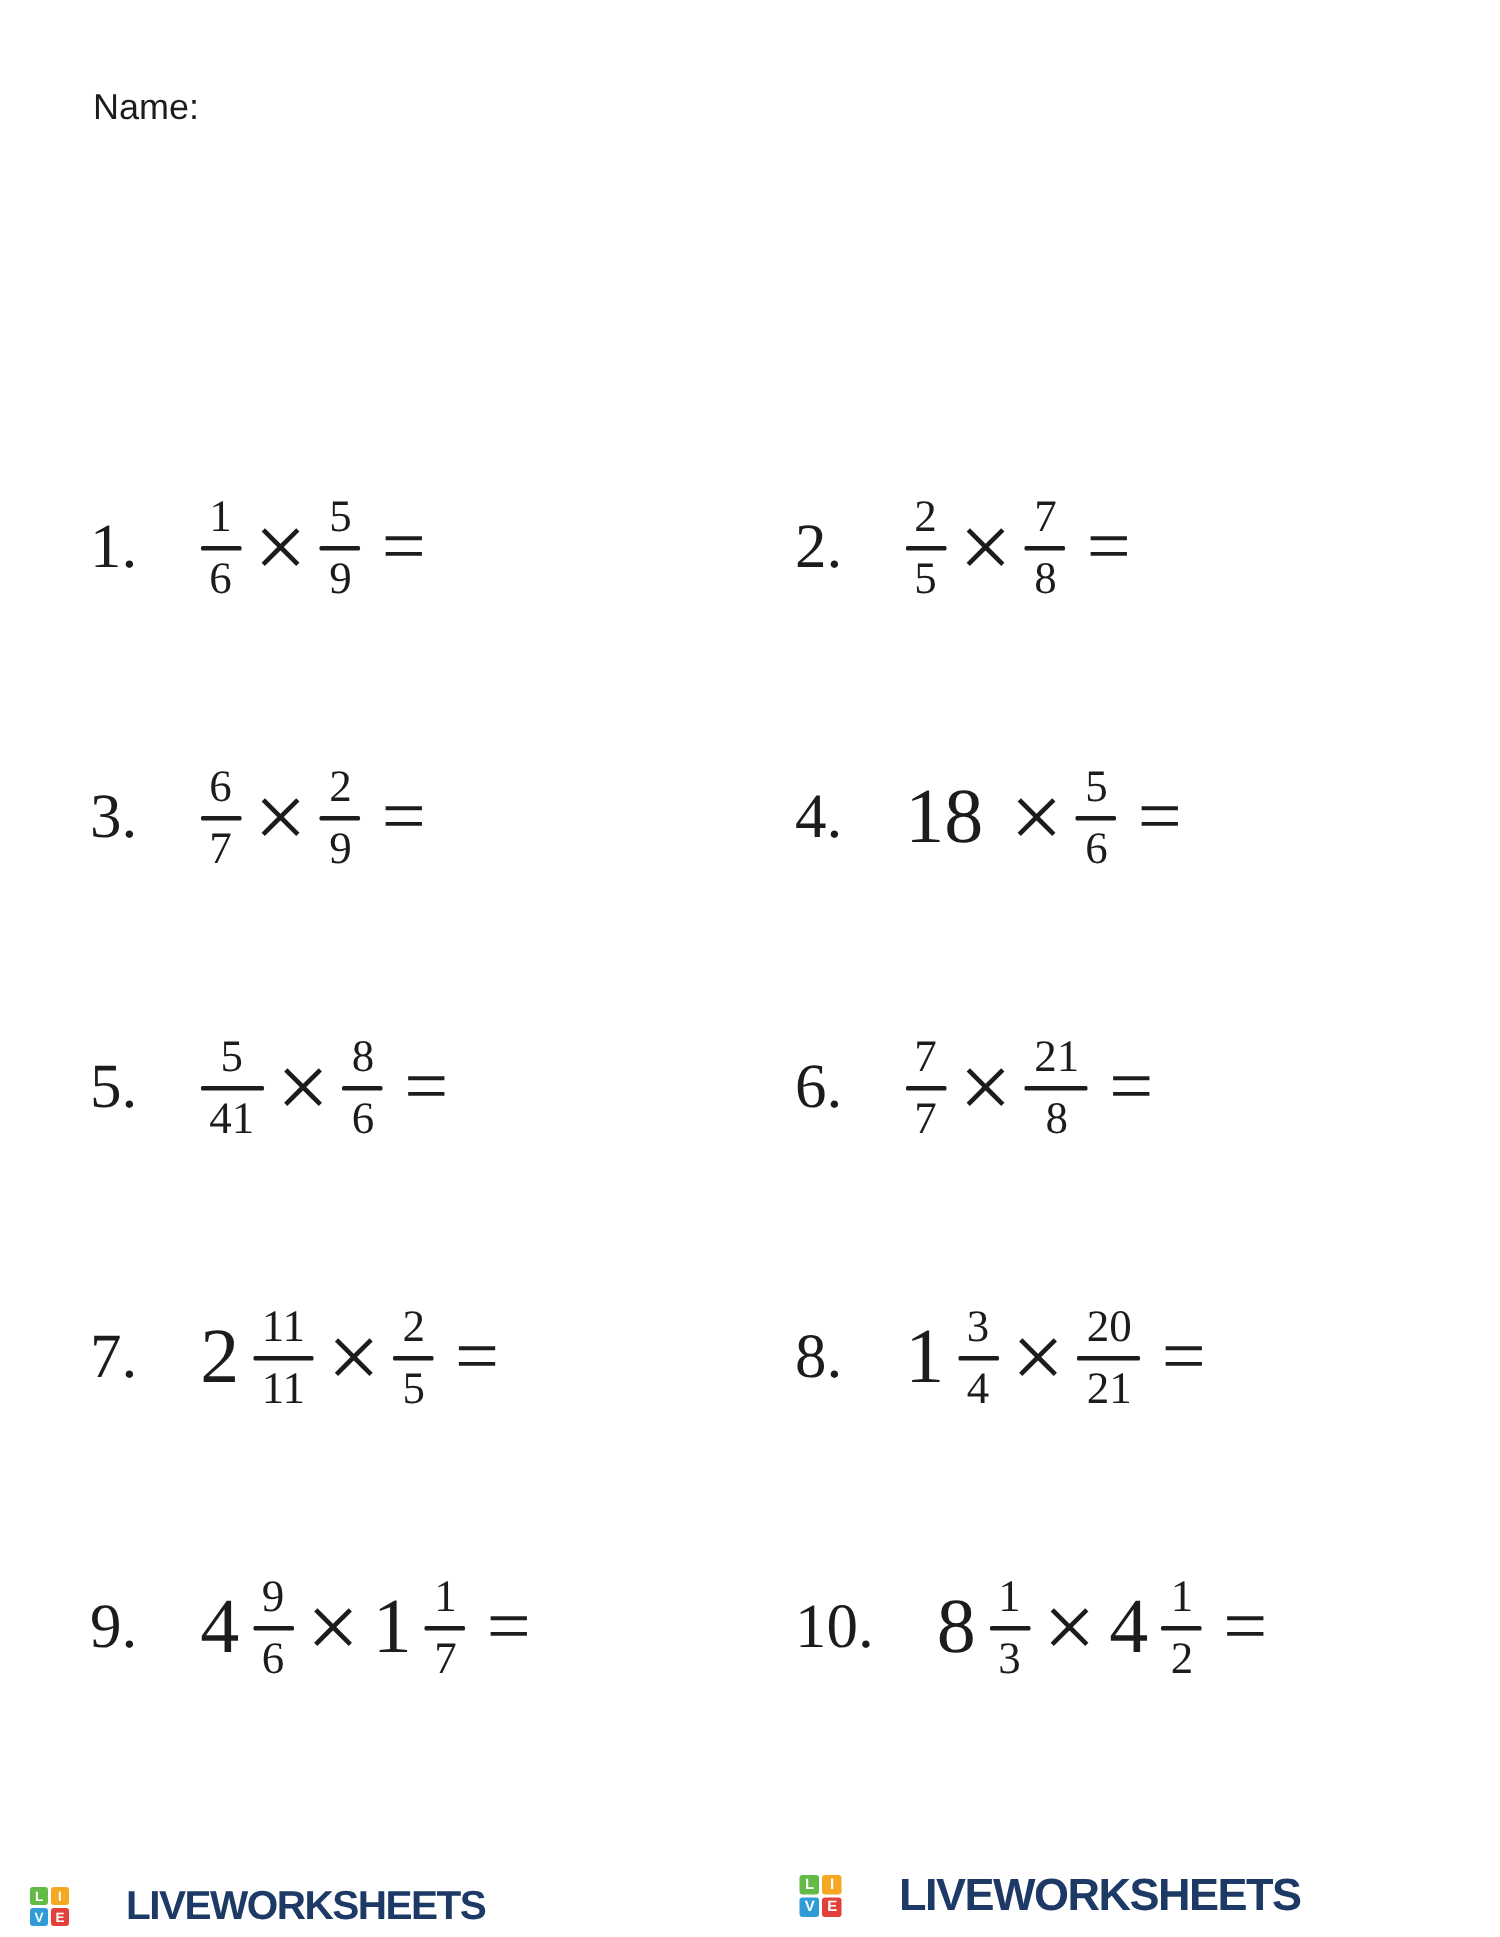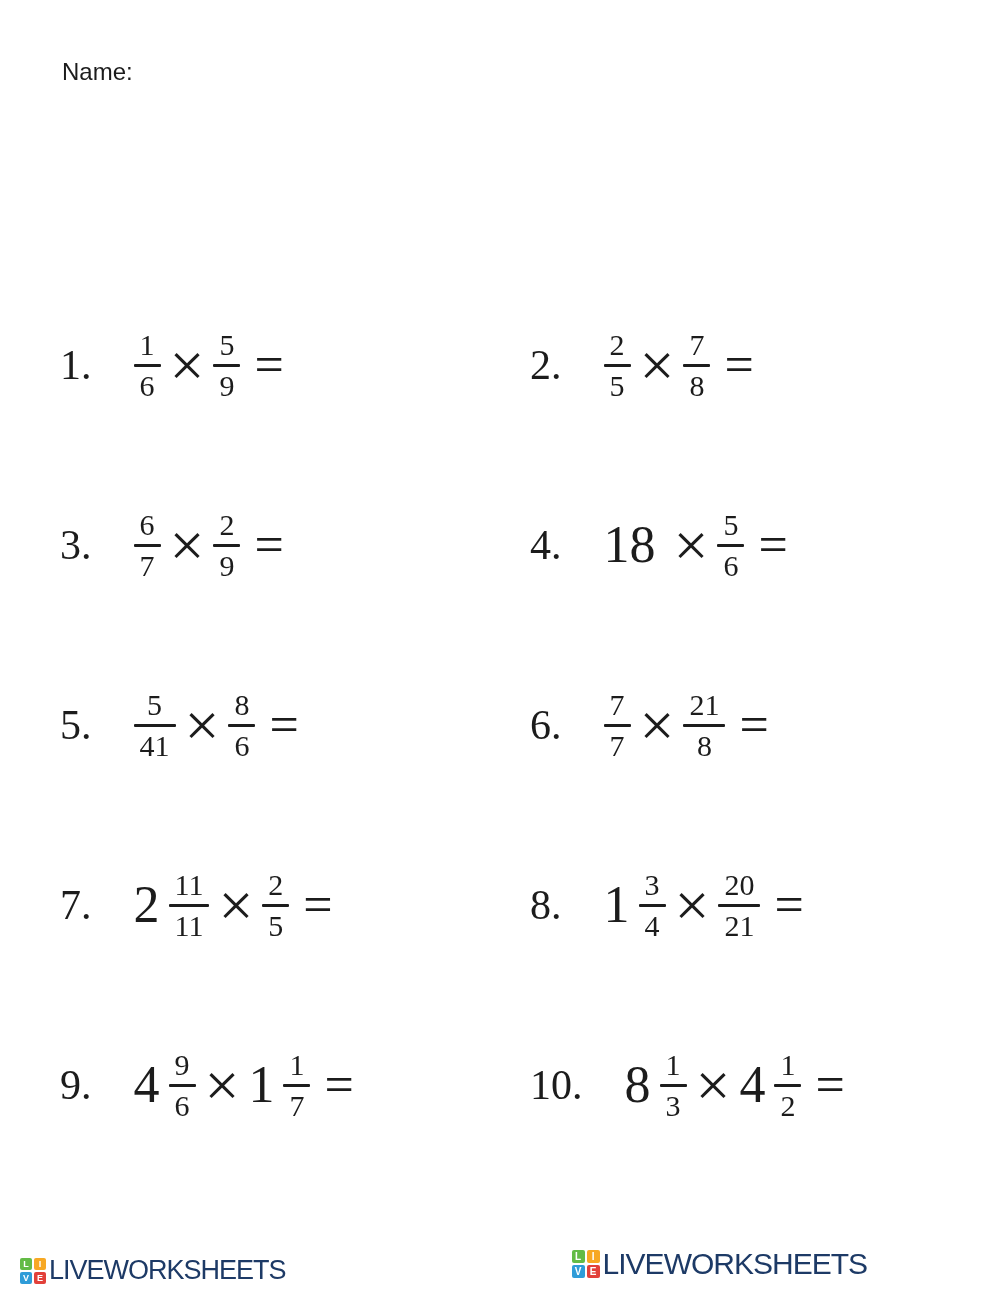--- a/index.html
+++ b/index.html
@@ -43,21 +43,21 @@
   .logo-icon { display:grid; gap:2px; }
   .logo-left  .logo-icon { grid-template-columns:repeat(2,12px); grid-auto-rows:12px; }
   .logo-right .logo-icon { grid-template-columns:repeat(2,13px); grid-auto-rows:13px; }
   .logo-sq {
     display:flex; align-items:center; justify-content:center;
     color:#ffffff; font-weight:bold; border-radius:2px;
     font-family:"Liberation Sans", sans-serif;
   }
   .logo-left  .logo-sq { font-size:9px; }
   .logo-right .logo-sq { font-size:10px; }
-  .logo-word { font-weight:normal; letter-spacing:-1px; white-space:nowrap; }
+  .logo-word { font-weight:bold; letter-spacing:-1px; white-space:nowrap;margin-left:35px; }
   .logo-left  .logo-word { font-size:27px; }
   .logo-right .logo-word { font-size:30px; }
 </style>
 </head>
 <body>
 
 <div class="page">
 
   <div class="name-label">Name:</div>
 

